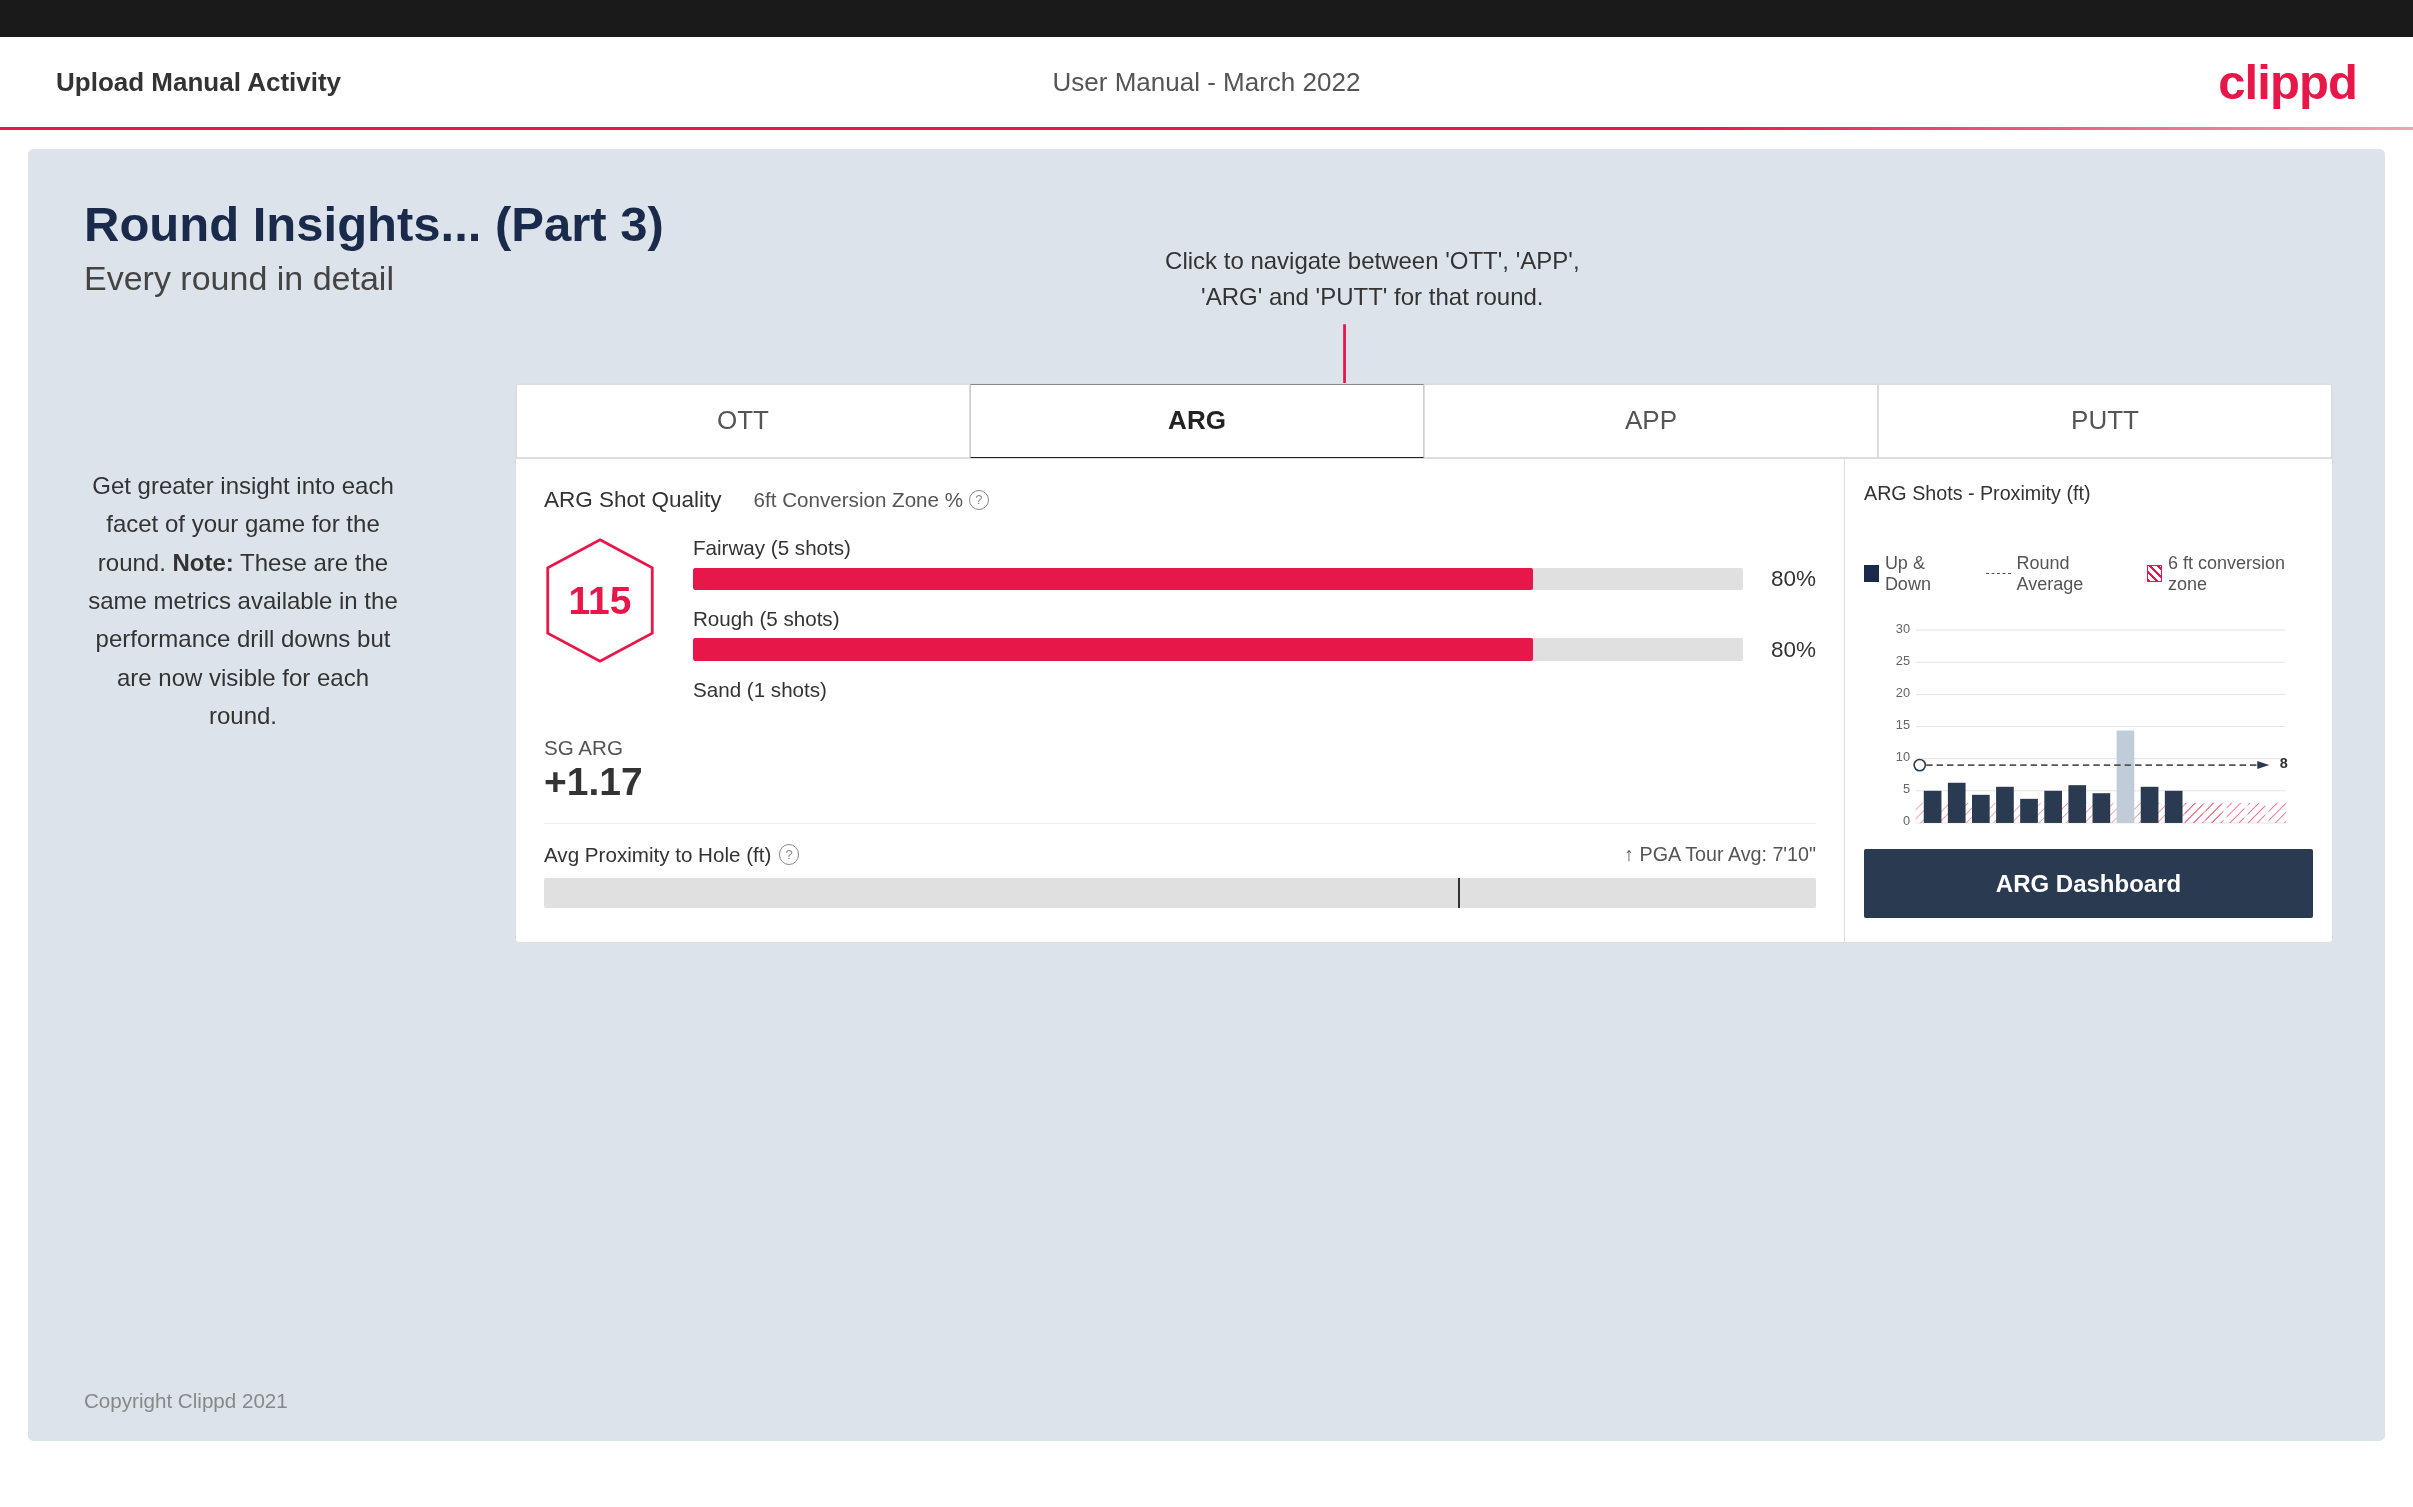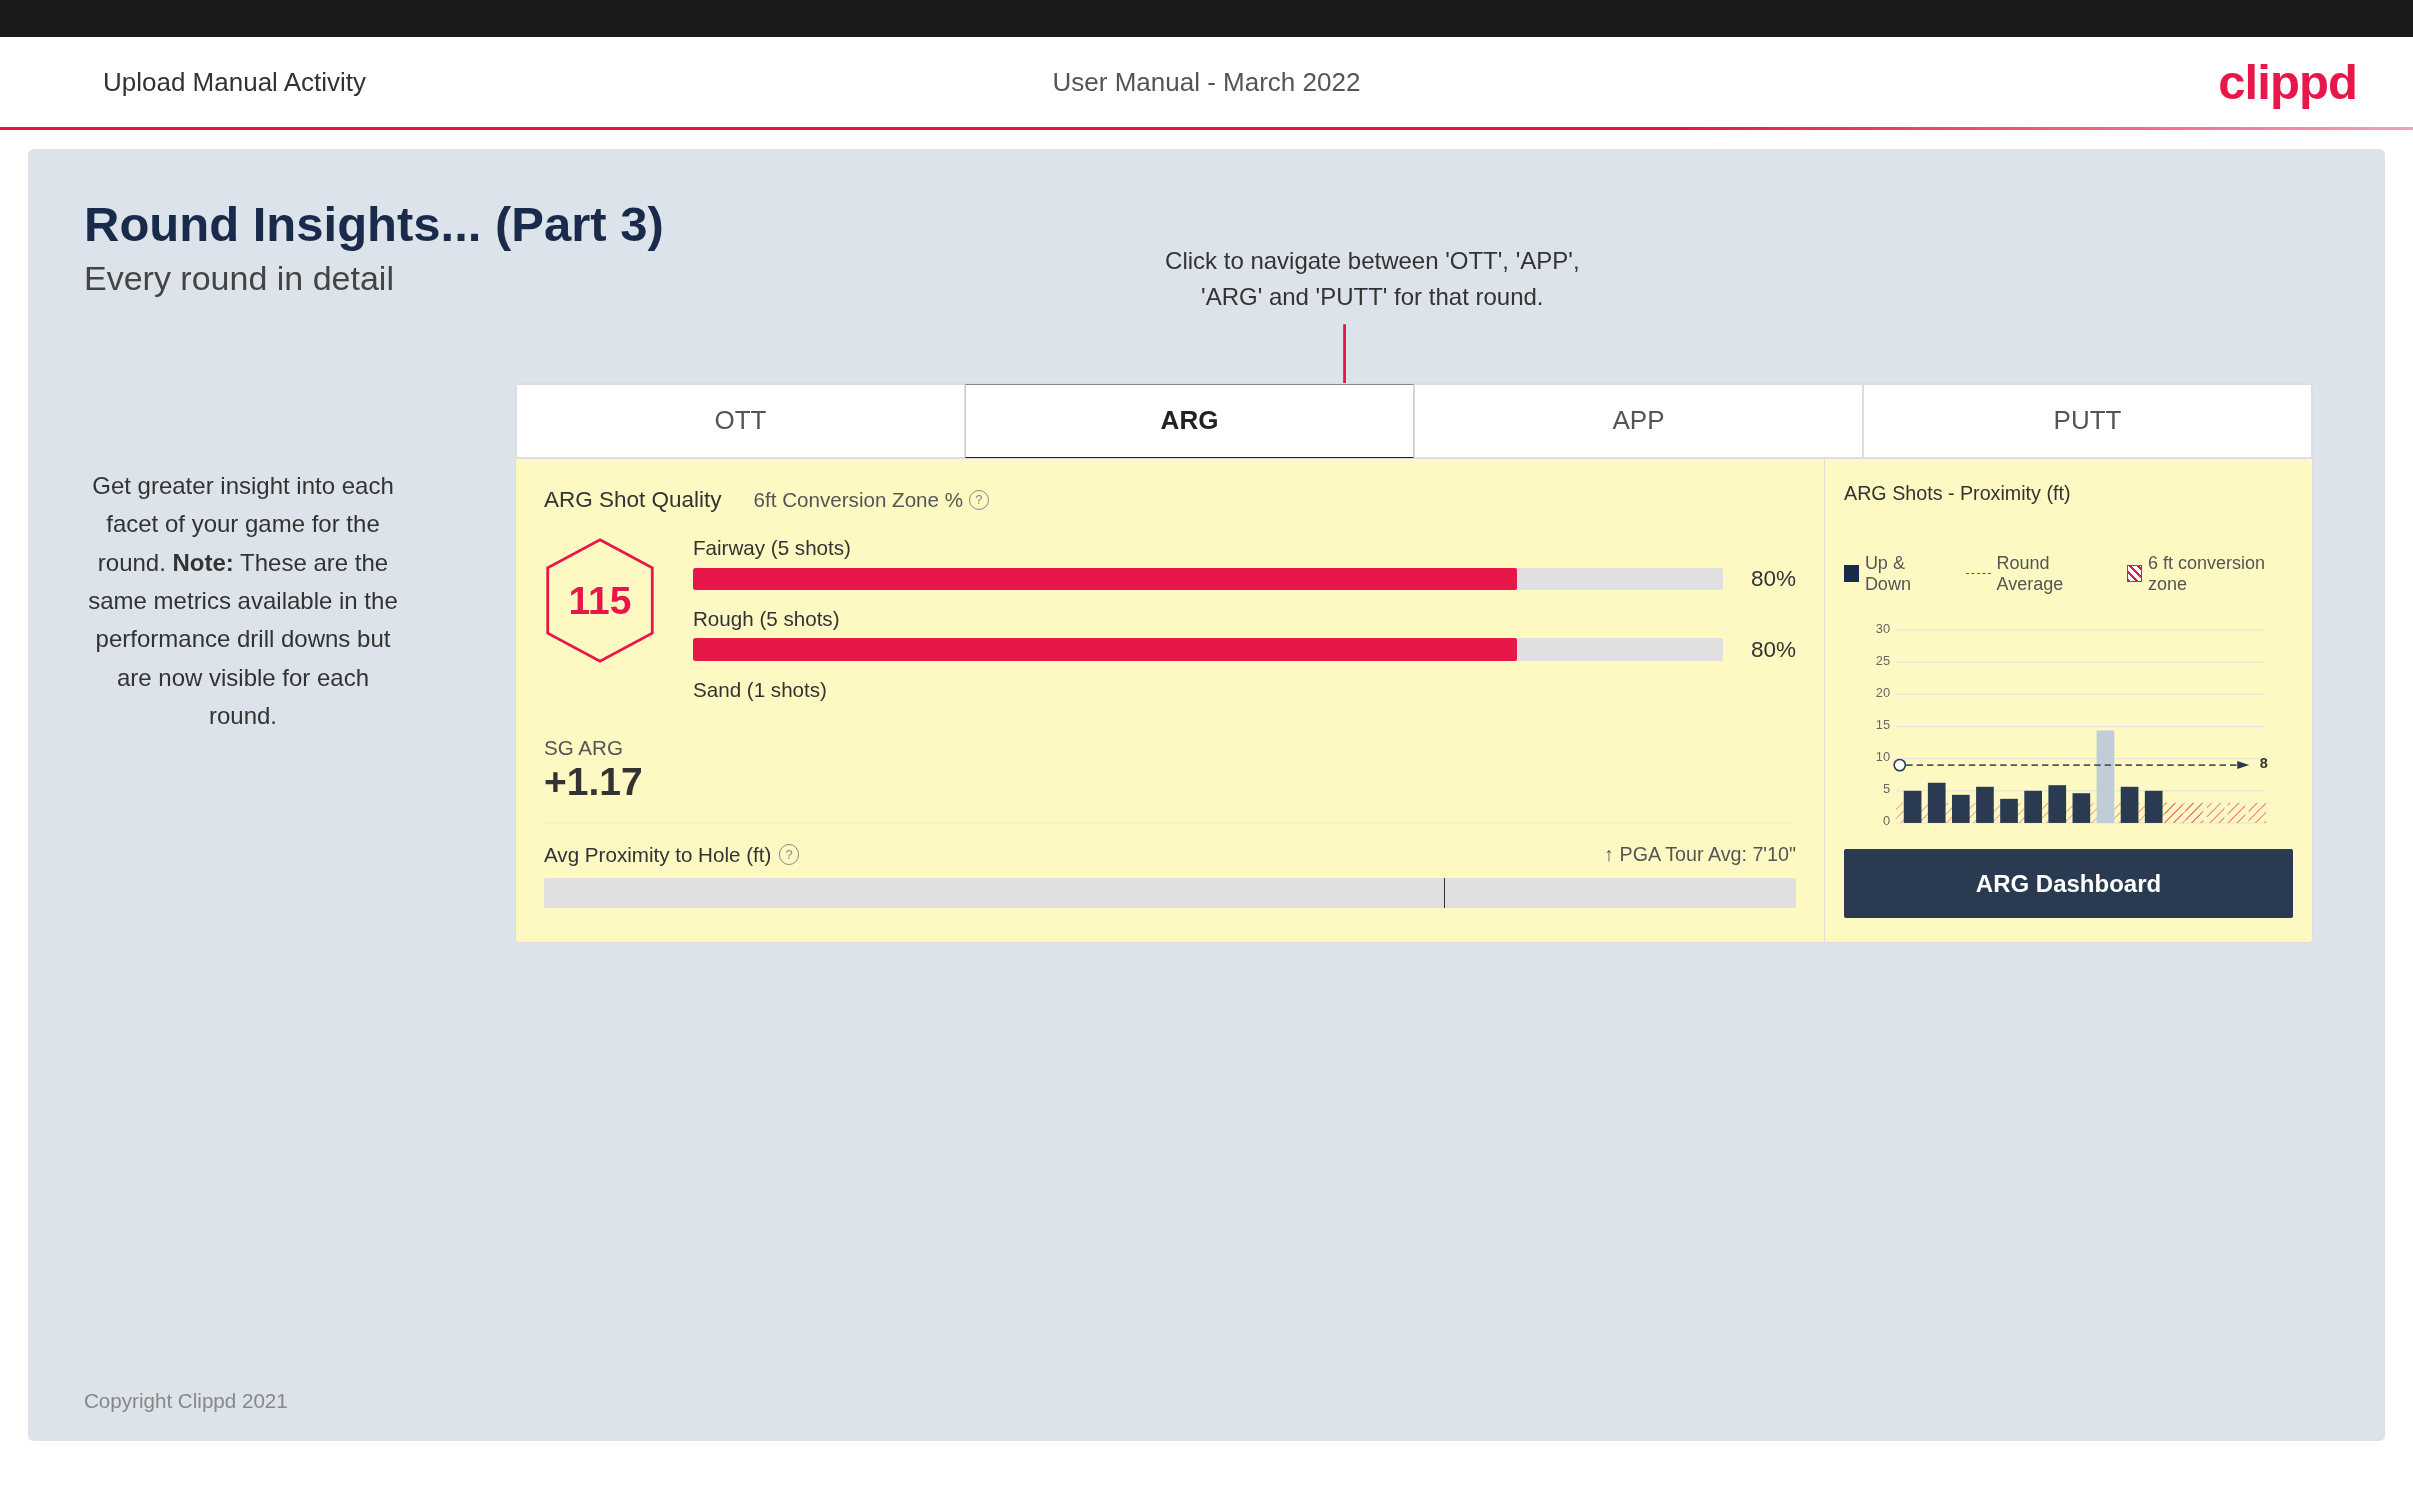--- a/index.html
+++ b/index.html
@@ -21,22 +21,21 @@
     .header {
       display: flex;
       align-items: center;
       padding: 17px 56px;
       position: relative;
       background: #fff;
     }
     .header-left {
       font-size: 26px;
       color: #333;
-      font-weight: 400;
-      margin-left: 47px;
+      font-weight: 700;
     }
     .header-center {
       position: absolute;
       left: 50%;
       transform: translateX(-50%);
       font-size: 26px;
       color: #555;
     }
     .header-logo {
       margin-left: auto;
@@ -112,22 +111,22 @@
     }
     .left-description .note-bold {
       font-weight: 700;
     }
 
     
     .dashboard-panel {
       position: absolute;
       top: 234px;
       left: 487px;
-      right: 72px;
-      background: #fef9c3;
+      right: 52px;
+      background: #ffffff;
       border: 0.9px solid #ddd;
       border-radius: 3.7px;
     }
 
     
     .tabs-row {
       display: flex;
       border-bottom: 0.9px solid #ddd;
     }
     .tab {

